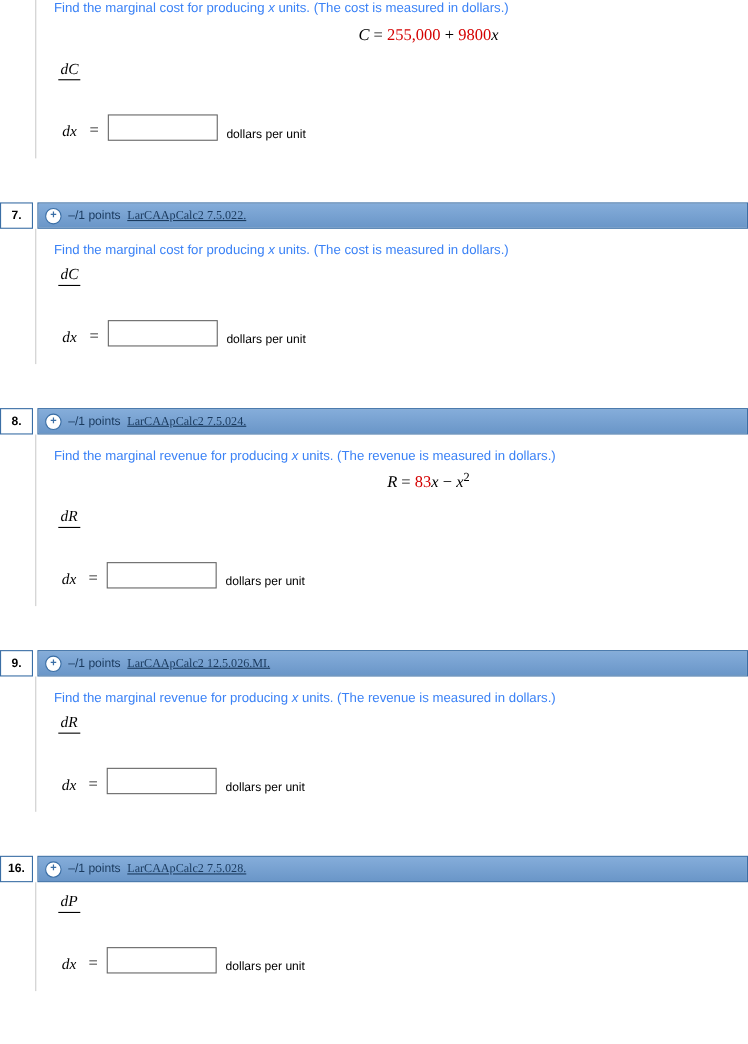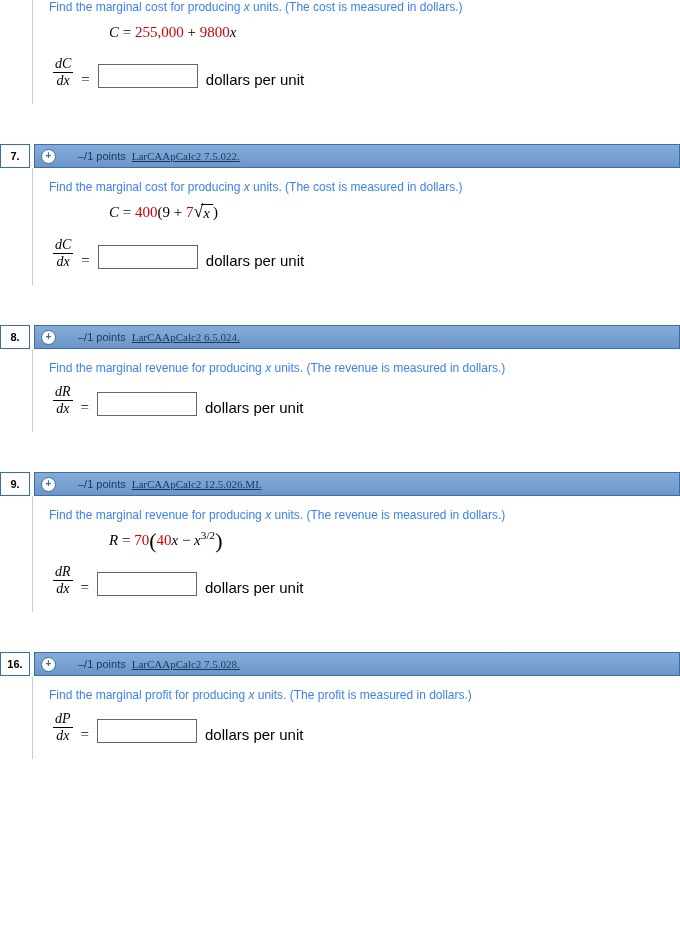--- a/index.html
+++ b/index.html
@@ -50,21 +50,20 @@
     display: inline-flex;
     align-items: center;
     justify-content: center;
     font-size: 10px;
     line-height: 1;
     font-weight: bold;
     color: #3a6ea5;
   }
   .points-text {
     color: #1a3a5e;
-    margin-left: 16px;
   }
   .ref-link {
     text-decoration: underline;
     color: #1a3a5e;
     cursor: pointer;
     font-family: Liberation Serif, serif;
   }
   .content {
     border-left: 1px solid #ccc;
     margin-left: 32px;
@@ -74,20 +73,21 @@
     color: #3b82f6;
     margin-bottom: 10px;
   }
   .ital {
     font-style: italic;
   }
   .formula-line {
     margin: 8px 0 16px 60px;
     font-family: 'Times New Roman', serif;
     font-size: 15px;
+    text-align: center;
   }
   .formula-line .var {
     font-style: italic;
   }
   .red {
     color: #d40000;
   }
   .answer-row {
     display: flex;
     align-items: flex-end;
@@ -102,35 +102,36 @@
     font-style: italic;
     font-size: 14px;
     line-height: 1;
   }
   .frac .top {
     border-bottom: 1px solid #000;
     padding: 0 2px 1px 2px;
   }
   .frac .bot {
     padding-top: 1px;
+    margin-top: 40px;
   }
   .eq {
     font-family: 'Times New Roman', serif;
     font-size: 15px;
   }
   input.answer-input {
     border: 1px solid #666;
     height: 22px;
     width: 90px;
     padding: 0 4px;
     font-size: 12px;
   }
   .unit {
     font-family: Verdana, sans-serif;
-    font-size: 15px;
+    font-size: 11px;
   }
   
   .sqrt {
     display: inline-flex;
     align-items: flex-start;
     position: relative;
     font-family: 'Times New Roman', serif;
   }
   .sqrt .radical {
     font-size: 18px;
@@ -189,104 +190,95 @@
     <div class="blue-bar">
       <span class="plus-icon">+</span>
       <span class="points-text">–/1 points</span>
       <span class="ref-link">LarCAApCalc2 7.5.022.</span>
     </div>
   </div>
   <div class="content">
     <div class="prompt">
       <span>Find the marginal cost for producing </span><span class="ital">x</span><span> units. (The cost is measured in dollars.)</span>
     </div>
+    <div class="answer-row">
+      <span class="frac">
+        <span class="top">dC</span>
+        <span class="bot">dx</span>
+      </span>
+      <span class="eq">=</span>
+      <input class="answer-input" type="text" style="">
+      <span class="unit">dollars per unit</span>
+    </div>
+  </div>
+</div>
+
+<div class="question-block">
+  <div class="header-bar">
+    <div class="q-num">8.</div>
+    <div class="blue-bar">
+      <span class="plus-icon">+</span>
+      <span class="points-text">–/1 points</span>
+      <span class="ref-link">LarCAApCalc2 7.5.024.</span>
+    </div>
+  </div>
+  <div class="content">
+    <div class="prompt">
+      <span>Find the marginal revenue for producing </span><span class="ital">x</span><span> units. (The revenue is measured in dollars.)</span>
+    </div>
     <div class="formula-line">
-      <span class="var">C</span><span> = </span><span class="red">400</span><span>(9 + </span><span class="red">7</span><span class="sqrt">
-          <span class="radical">√</span>
-          <span class="radicand">x</span>
-        </span><span>)</span>
-    </div>
-    <div class="answer-row">
-      <span class="frac">
-        <span class="top">dC</span>
-        <span class="bot">dx</span>
-      </span>
-      <span class="eq">=</span>
-      <input class="answer-input" type="text" style="">
-      <span class="unit">dollars per unit</span>
-    </div>
-  </div>
-</div>
-
-<div class="question-block">
-  <div class="header-bar">
-    <div class="q-num">8.</div>
-    <div class="blue-bar">
-      <span class="plus-icon">+</span>
-      <span class="points-text">–/1 points</span>
-      <span class="ref-link">LarCAApCalc2 6.5.024.</span>
+      <span class="var">R</span><span> = </span><span class="red">83</span><span class="var">x</span><span> − </span><span class="var">x</span><sup>2</sup>
+    </div>
+    <div class="answer-row">
+      <span class="frac">
+        <span class="top">dR</span>
+        <span class="bot">dx</span>
+      </span>
+      <span class="eq">=</span>
+      <input class="answer-input" type="text" style="">
+      <span class="unit">dollars per unit</span>
+    </div>
+  </div>
+</div>
+
+<div class="question-block">
+  <div class="header-bar">
+    <div class="q-num">9.</div>
+    <div class="blue-bar">
+      <span class="plus-icon">+</span>
+      <span class="points-text">–/1 points</span>
+      <span class="ref-link">LarCAApCalc2 12.5.026.MI.</span>
     </div>
   </div>
   <div class="content">
     <div class="prompt">
       <span>Find the marginal revenue for producing </span><span class="ital">x</span><span> units. (The revenue is measured in dollars.)</span>
     </div>
     <div class="answer-row">
       <span class="frac">
         <span class="top">dR</span>
         <span class="bot">dx</span>
       </span>
       <span class="eq">=</span>
       <input class="answer-input" type="text" style="">
       <span class="unit">dollars per unit</span>
     </div>
   </div>
 </div>
 
 <div class="question-block">
   <div class="header-bar">
-    <div class="q-num">9.</div>
-    <div class="blue-bar">
-      <span class="plus-icon">+</span>
-      <span class="points-text">–/1 points</span>
-      <span class="ref-link">LarCAApCalc2 12.5.026.MI.</span>
-    </div>
-  </div>
-  <div class="content">
-    <div class="prompt">
-      <span>Find the marginal revenue for producing </span><span class="ital">x</span><span> units. (The revenue is measured in dollars.)</span>
-    </div>
-    <div class="formula-line">
-      <span class="var">R</span><span> = </span><span class="red">70</span><span class="bigparen">(</span><span class="red">40</span><span class="var">x</span><span> − </span><span class="var">x</span><sup>3/2</sup><span class="bigparen">)</span>
-    </div>
-    <div class="answer-row">
-      <span class="frac">
-        <span class="top">dR</span>
-        <span class="bot">dx</span>
-      </span>
-      <span class="eq">=</span>
-      <input class="answer-input" type="text" style="">
-      <span class="unit">dollars per unit</span>
-    </div>
-  </div>
-</div>
-
-<div class="question-block">
-  <div class="header-bar">
     <div class="q-num">16.</div>
     <div class="blue-bar">
       <span class="plus-icon">+</span>
       <span class="points-text">–/1 points</span>
       <span class="ref-link">LarCAApCalc2 7.5.028.</span>
     </div>
   </div>
   <div class="content">
-    <div class="prompt">
-      <span>Find the marginal profit for producing </span><span class="ital">x</span><span> units. (The profit is measured in dollars.)</span>
-    </div>
     <div class="answer-row">
       <span class="frac">
         <span class="top">dP</span>
         <span class="bot">dx</span>
       </span>
       <span class="eq">=</span>
       <input class="answer-input" type="text" style="">
       <span class="unit">dollars per unit</span>
     </div>
   </div>

